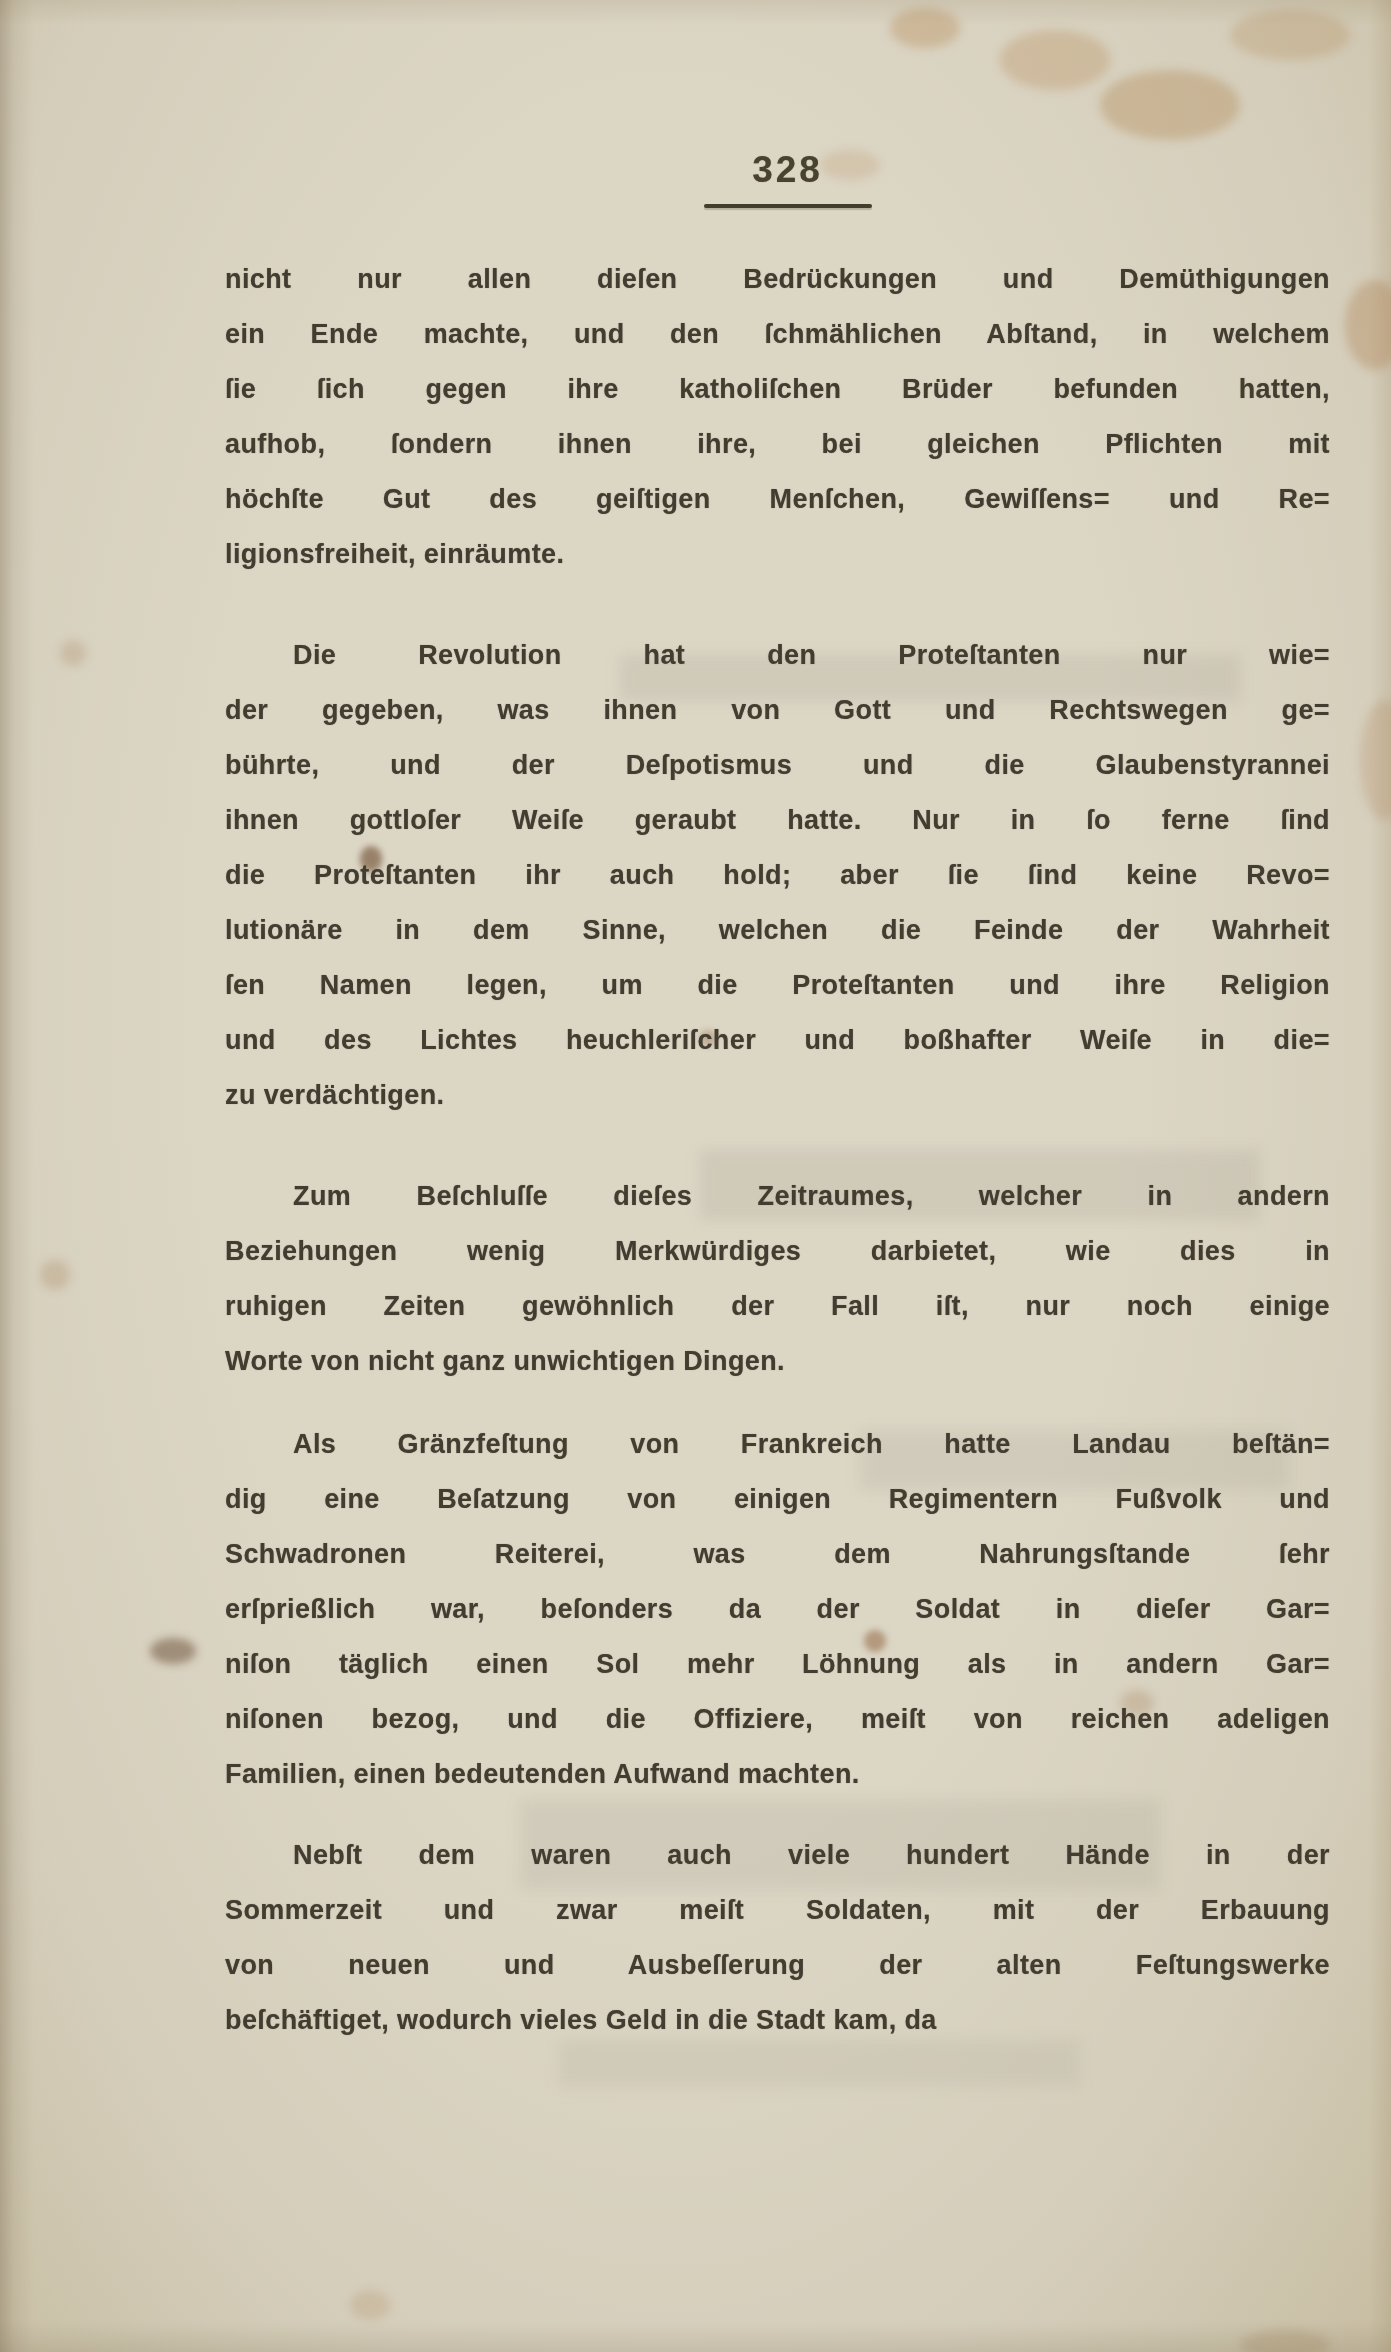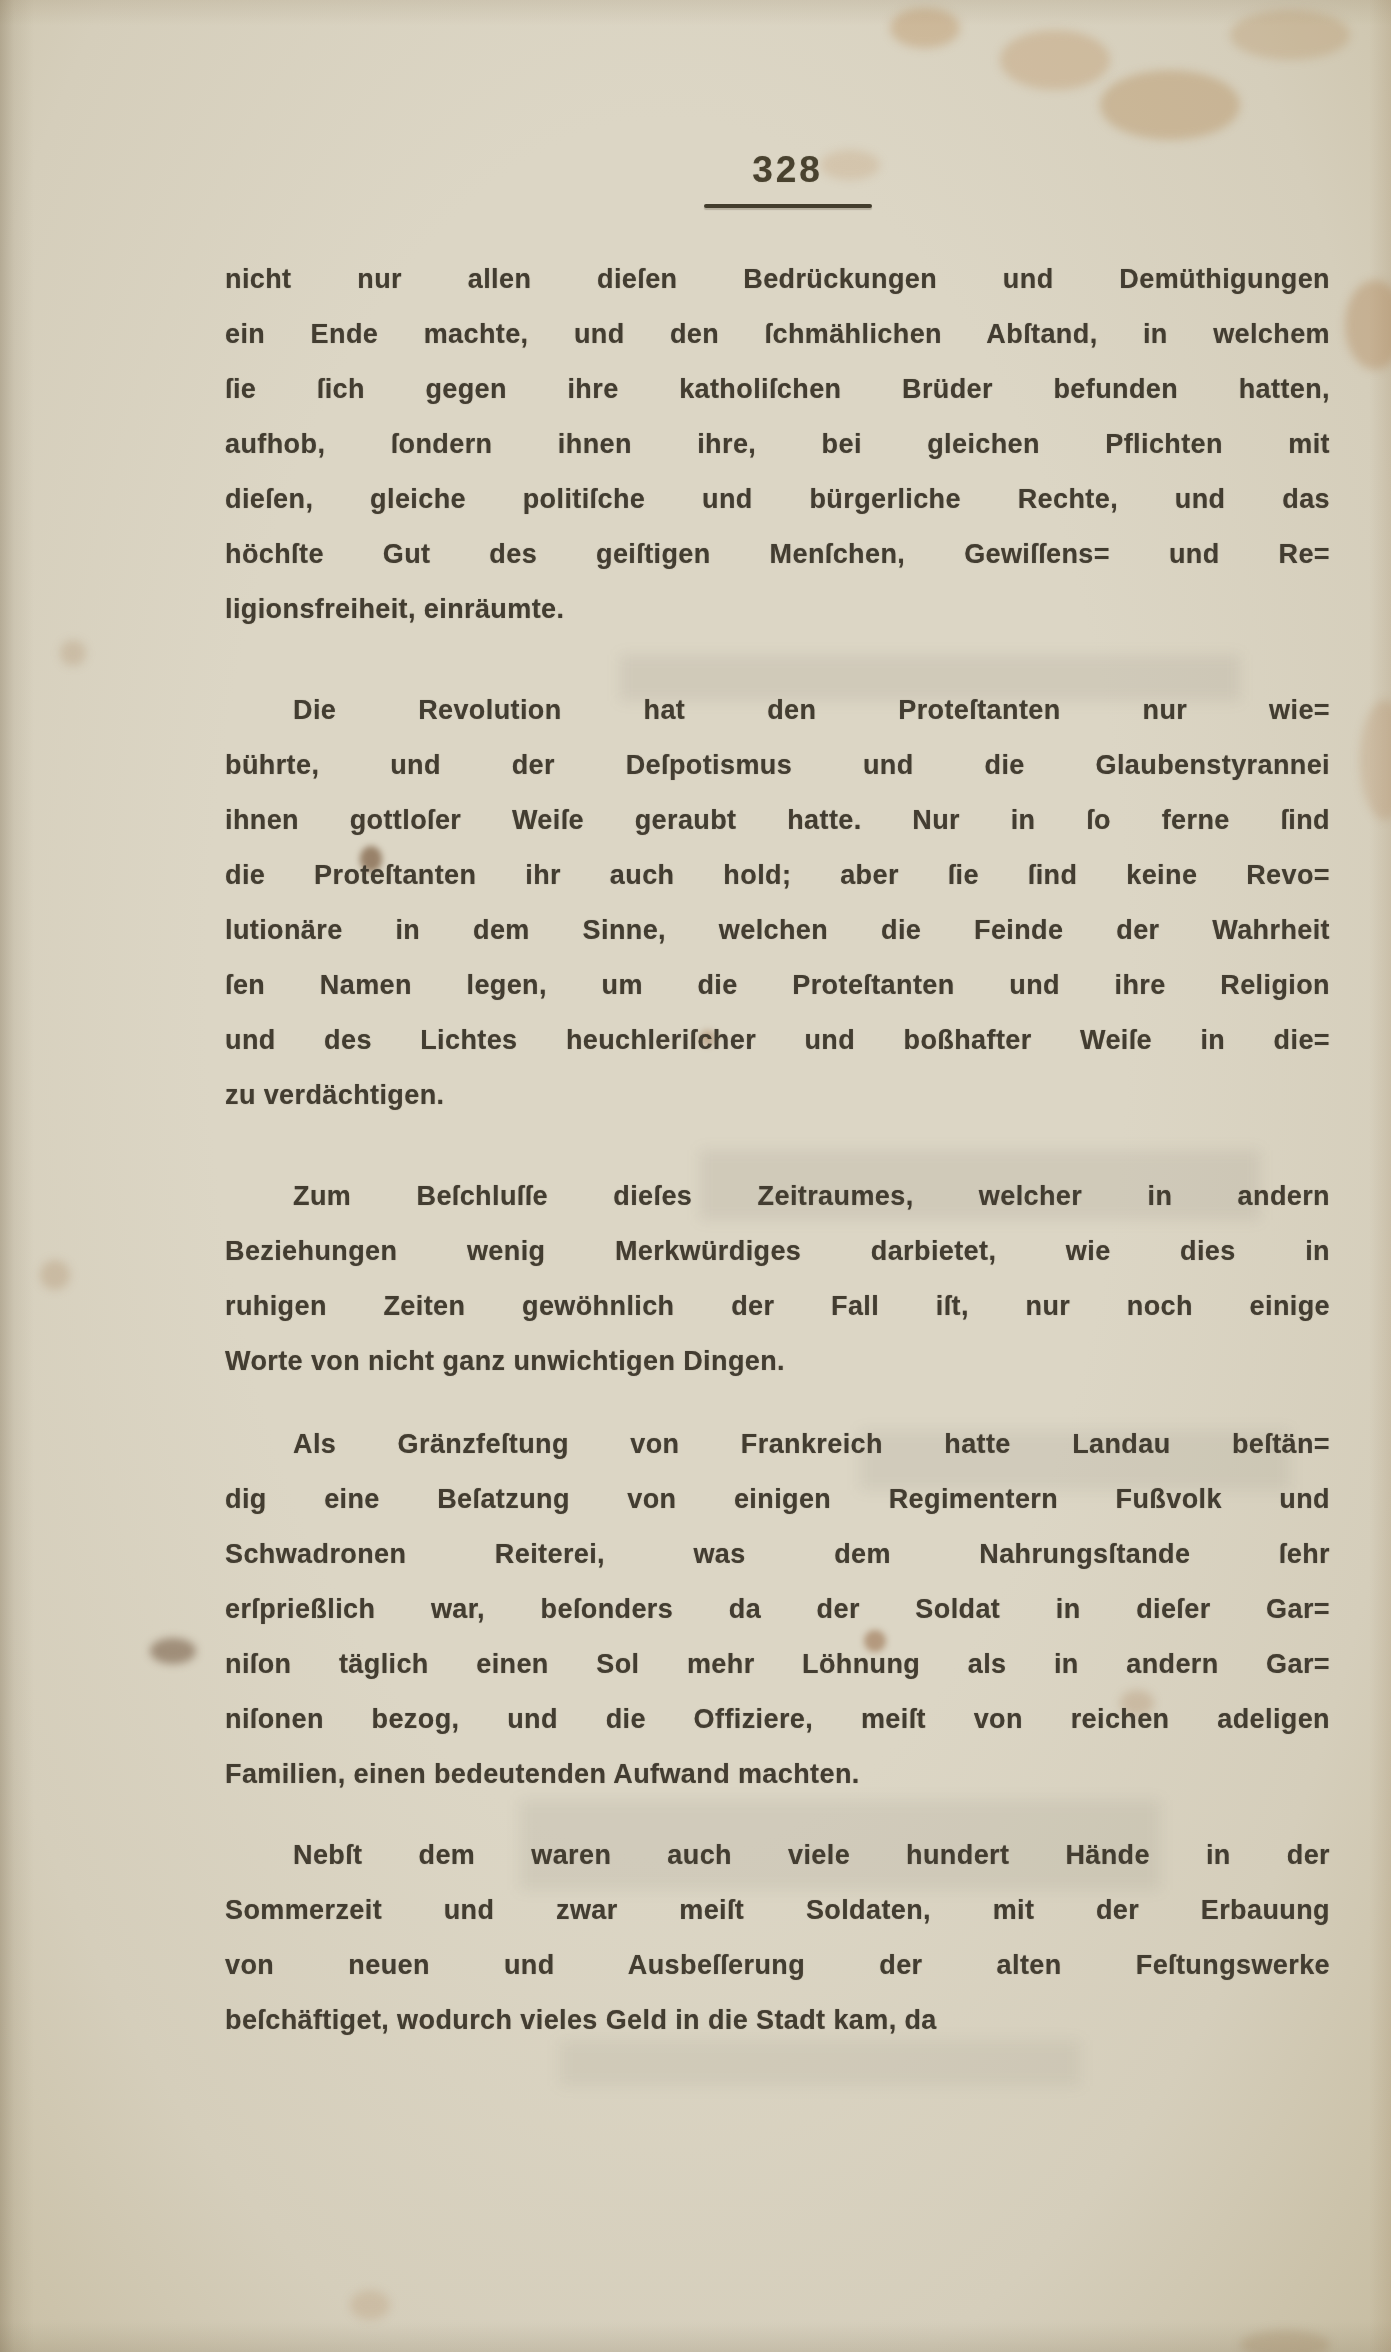--- a/index.html
+++ b/index.html
@@ -80,27 +80,27 @@
     <div class="pagehead">
       <div class="page-number">328</div>
       <div class="rule"></div>
     </div>
 
     <p class="para" id="para1">
       <span class="line">nicht nur allen dieſen Bedrückungen und Demüthigungen</span>
       <span class="line">ein Ende machte, und den ſchmählichen Abſtand, in welchem</span>
       <span class="line">ſie ſich gegen ihre katholiſchen Brüder befunden hatten,</span>
       <span class="line">aufhob, ſondern ihnen ihre, bei gleichen Pflichten mit</span>
-      <span class="line">dieſen, gleiche politiſche und bürgerliche Rechte, und das</span>
       <span class="line">höchſte Gut des geiſtigen Menſchen, Gewiſſens= und Re=</span>
       <span class="line last">ligionsfreiheit, einräumte.</span>
     </p>
 
     <p class="para" id="para2">
       <span class="line first-indent">Die Revolution hat den Proteſtanten nur wie=</span>
+      <span class="line">der gegeben, was ihnen von Gott und Rechtswegen ge=</span>
       <span class="line">bührte, und der Deſpotismus und die Glaubenstyrannei</span>
       <span class="line">ihnen gottloſer Weiſe geraubt hatte. Nur in ſo ferne ſind</span>
       <span class="line">die Proteſtanten ihr auch hold; aber ſie ſind keine Revo=</span>
       <span class="line">lutionäre in dem Sinne, welchen die Feinde der Wahrheit</span>
       <span class="line">ſen Namen legen, um die Proteſtanten und ihre Religion</span>
       <span class="line">und des Lichtes heuchleriſcher und boßhafter Weiſe in die=</span>
       <span class="line last">zu verdächtigen.</span>
     </p>
 
     <p class="para" id="para3">

